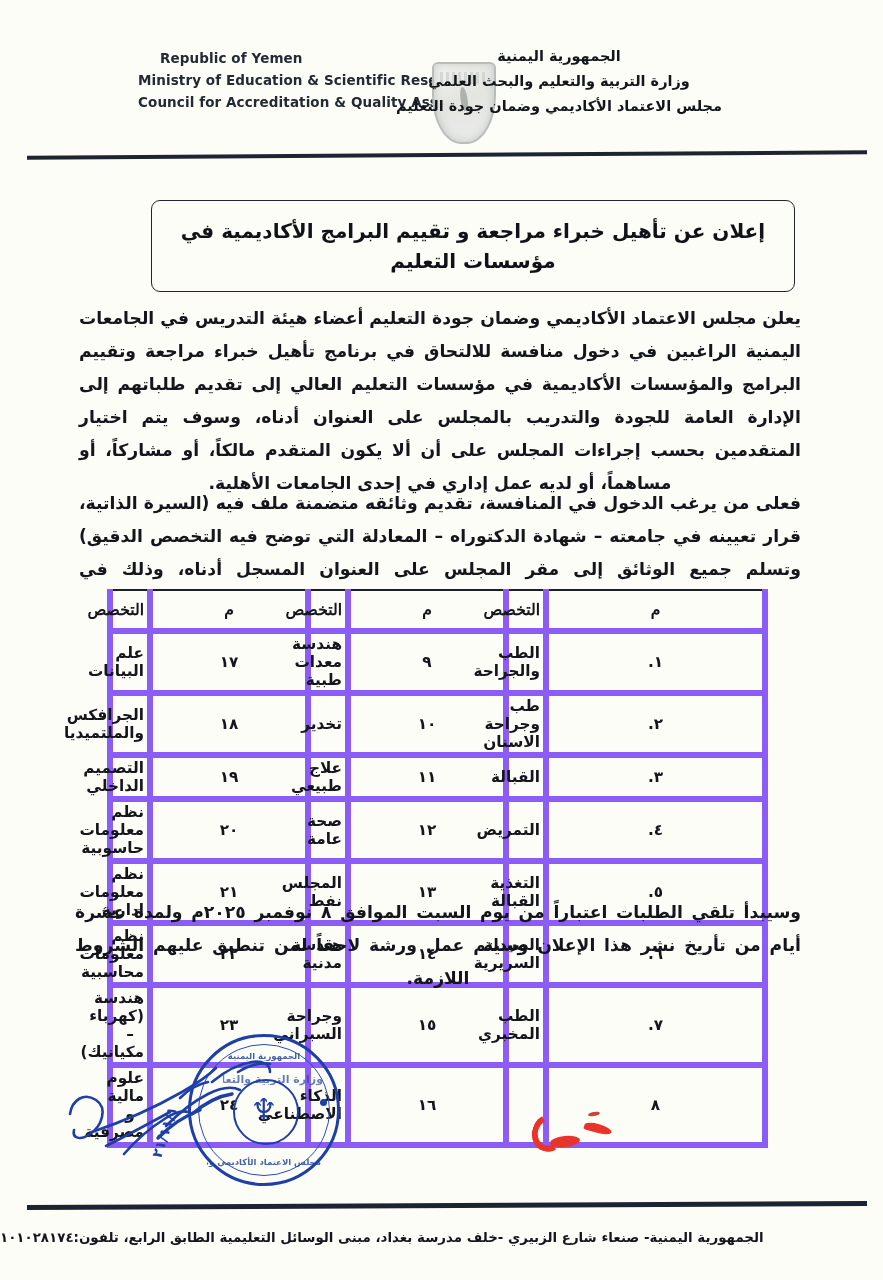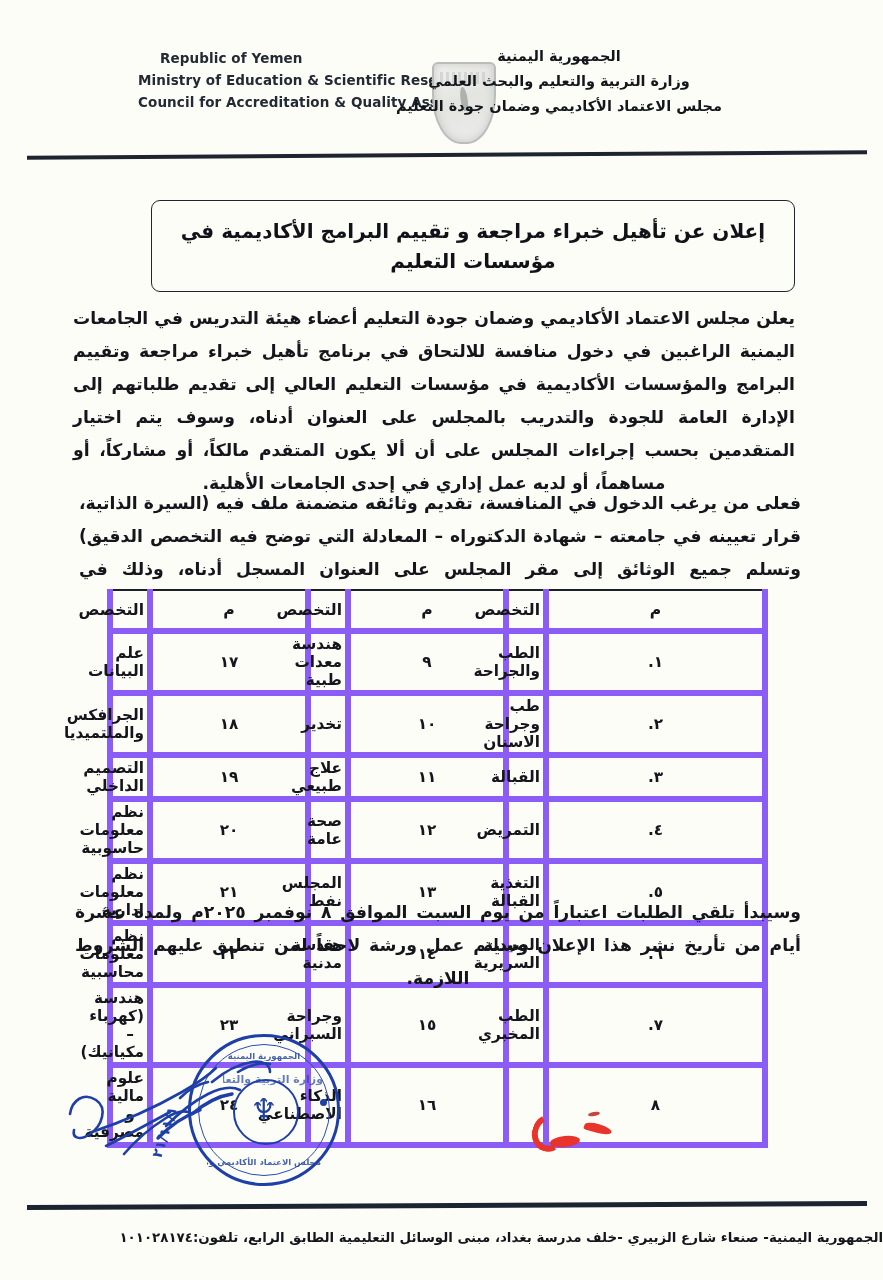--- a/index.html
+++ b/index.html
@@ -146,21 +146,21 @@
   .para {
     position: absolute;
     text-align: justify;
     text-align-last: center;
     font-size: 17.2px;
     font-weight: 700;
     line-height: 1.92;
     color: #14161c;
   }
   #para-intro {
-    right: 88px;
+    right: 82px;
     top: 302px;
     width: 722px;
   }
   #para-docs {
     right: 82px;
     top: 487px;
     width: 722px;
   }
   #para-dates {
     right: 82px;
@@ -188,20 +188,21 @@
     font-weight: 700;
     text-align: center;
     color: #14161c;
     padding: 1px 3px;
     background: #fdfdf8;
   }
   table.spec thead th {
     height: 35px;
     border-bottom: 2.4px solid #1b1f27;
     font-size: 15.6px;
+    font-family: Liberation Serif, serif;
   }
   table.spec thead tr th:first-child { border-top: 2.2px solid #1b1f27; }
   table.spec thead th { border-top: 2.2px solid #1b1f27; }
   col.num { width: 40px; }
   col.spec1 { width: 158px; }
   col.spec2 { width: 158px; }
   col.spec3 { width: 219px; }
   .red-mark {
     position: absolute;
     right: 150px;
@@ -358,21 +359,21 @@
     transform: rotate(-72deg);
     letter-spacing: .5px;
   }
 
   
   .footer {
     position: absolute;
     right: 0;
     left: 0;
     top: 1230px;
-    text-align: right;
+    text-align: left;
     font-size: 13.4px;
     font-weight: 700;
     color: #14161c;
     direction: rtl;
   }
 </style>
 </head>
 <body>
 
 <div class="page">

